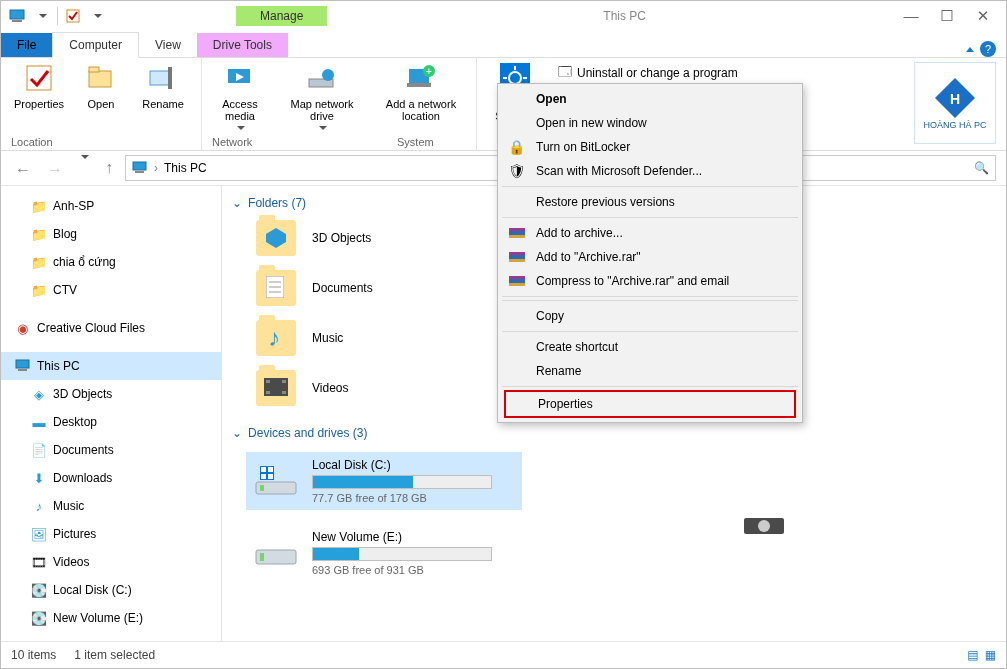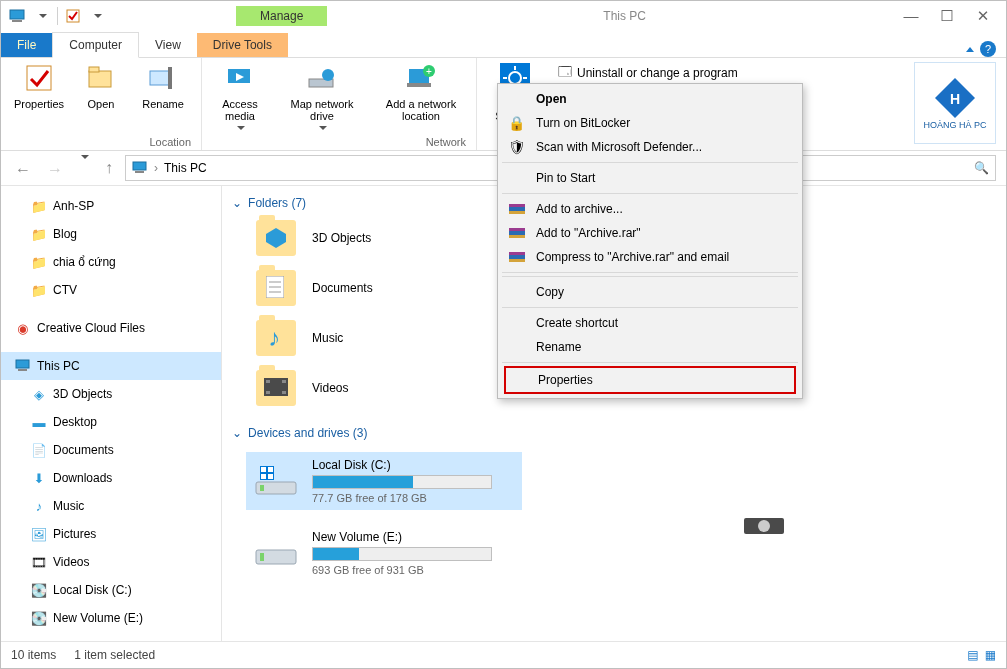--- a/index.html
+++ b/index.html
@@ -11,29 +11,29 @@
 .qat-sep{width:1px;height:18px;background:#d0d0d0}
 .caret{width:0;height:0;border-left:4px solid transparent;border-right:4px solid transparent;border-top:4px solid #555;margin-left:2px}
 .contextual{margin-left:130px;background:#a7e86f;color:#333;padding:3px 24px;font-size:12px}
 .title-spacer{flex:1;text-align:center}
 .title-text{color:#888;margin-left:20px}
 .winbtns{display:flex;gap:18px;margin-right:10px;color:#666}
 .winbtn{width:18px;text-align:center;font-size:15px}
 
 .tabstrip{display:flex;align-items:flex-end;height:26px;border-bottom:1px solid #ddd;background:#fff}
 .tab{padding:5px 16px;color:#333}
-.tab.file{background:#1979ca;color:#fef9c3}
+.tab.file{background:#1979ca;color:#000000}
 .tab.active{border:1px solid #ddd;border-bottom:1px solid #fff;margin-bottom:-1px;background:#fff}
-.tab.context{background:#fdba74}
+.tab.context{background:#f0abfc}
 .help-area{margin-left:auto;margin-right:10px;display:flex;align-items:center;gap:6px;color:#1979ca}
 
 .ribbon{display:flex;align-items:stretch;height:92px;border-bottom:1px solid #ddd;background:#fff;position:relative}
 .group{display:flex;flex-direction:column;border-right:1px solid #e5e5e5;padding:4px 10px 2px}
 .group-body{display:flex;align-items:flex-start;gap:14px;flex:1}
-.group-label{text-align:right;color:#666;font-size:11px;margin-top:auto}
+.group-label{text-align:left;color:#666;font-size:11px;margin-top:auto}
 .big-btn{display:flex;flex-direction:column;align-items:center;gap:4px;width:56px;text-align:center;font-size:11px;line-height:1.1}
 .big-btn .icon-slot{width:32px;height:32px;display:flex;align-items:center;justify-content:center}
 .small-row{display:flex;align-items:center;gap:4px;height:22px;font-size:12px}
 .logo-box{position:absolute;right:10px;top:4px;width:80px;height:80px;border:1px solid #cfe3f5;display:flex;flex-direction:column;align-items:center;justify-content:center;font-size:9px;color:#1a5fa3}
 
 .addressbar{display:flex;align-items:center;height:34px;border-bottom:1px solid #e5e5e5;padding:0 10px;gap:8px}
 .nav-arrow{color:#888;font-size:16px;padding:0 4px}
 .nav-arrow.dis{color:#ccc}
 .path-box{flex:1;border:1px solid #ccc;height:24px;display:flex;align-items:center;padding:0 6px;gap:6px}
 .crumb-sep{color:#888}
@@ -429,31 +429,35 @@
       <span>▦</span>
     </div>
   </div>
 
   <div class="ctx">
     <div class="ctx-item">
         <span class="ctx-icon"></span>
         <b>Open</b>
       </div>
     <div class="ctx-item">
+        <span class="ctx-icon"></span>
+        <span>Open in new window</span>
+      </div>
+    <div class="ctx-item">
         <span class="ctx-icon">🔒</span>
         <span>Turn on BitLocker</span>
       </div>
     <div class="ctx-item">
         <span class="ctx-icon">🛡</span>
         <span>Scan with Microsoft Defender...</span>
       </div>
     <div class="ctx-sep"></div>
     <div class="ctx-item">
         <span class="ctx-icon"></span>
-        <span>Pin to Start</span>
+        <span>Restore previous versions</span>
       </div>
     <div class="ctx-sep"></div>
     <div class="ctx-item">
         <span class="ctx-icon">
           <svg width="16" height="16">
             <rect width="16" height="10" y="3" fill="#9b3b8f"></rect>
             <rect width="16" height="4" y="6" fill="#2b6bb3"></rect>
             <rect width="16" height="3" y="10" fill="#d4a33a"></rect>
           </svg>
         </span>

